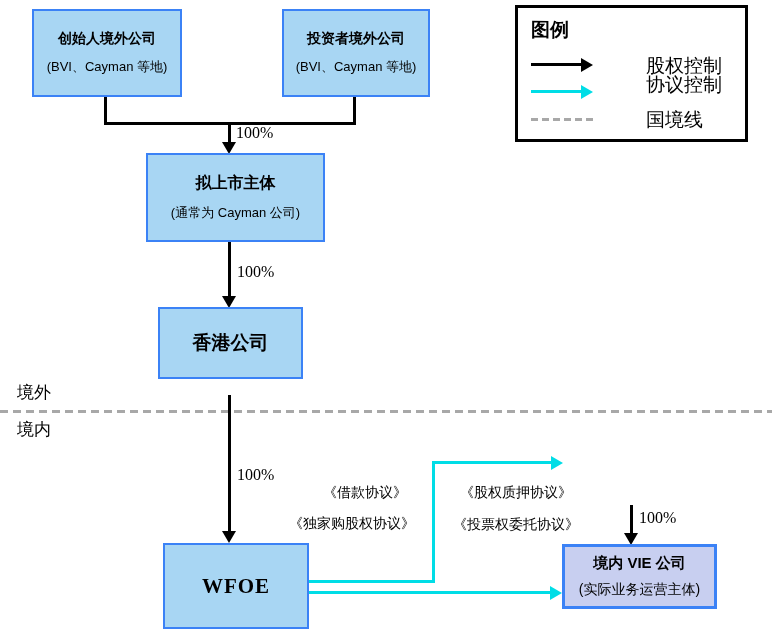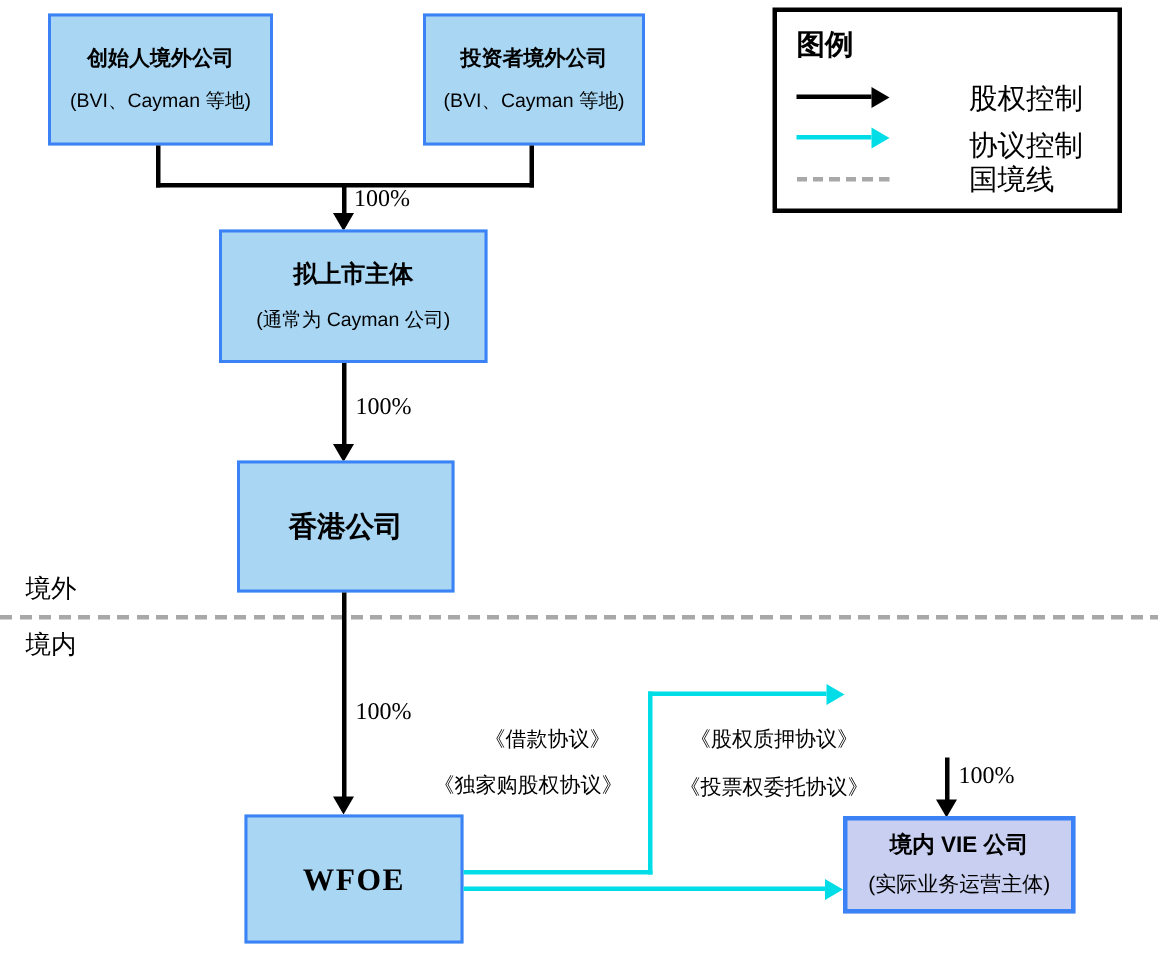--- a/index.html
+++ b/index.html
@@ -69,21 +69,21 @@
 
   <div class="box" style="left:146px;top:153px;width:179px;height:89px;">
     <div class="t16">拟上市主体</div>
     <div class="sub">(通常为 Cayman 公司)</div>
   </div>
 
   <div class="vline" style="left:228px;top:242px;height:55px;"></div>
   <div class="ah-down" style="left:222px;top:296px;"></div>
   <div class="pct" style="left:237px;top:263px;">100%</div>
 
-  <div class="box" style="left:158px;top:307px;width:145px;height:88px;">
+  <div class="box" style="left:158px;top:307px;width:145px;height:72px;">
     <div class="t19">香港公司</div>
   </div>
 
   <div class="dashline" style="left:0;top:410px;width:772px;"></div>
   <div class="side" style="left:17px;top:381px;">境外</div>
   <div class="side" style="left:17px;top:418px;">境内</div>
 
   <div class="vline" style="left:228px;top:395px;height:137px;"></div>
   <div class="ah-down" style="left:222px;top:531px;"></div>
   <div class="pct" style="left:237px;top:466px;">100%</div>
@@ -117,20 +117,20 @@
 
   <div id="legend">
     <div class="lg-title">图例</div>
 
     <div class="hline" style="left:13px;top:55px;width:50px;"></div>
     <div class="ah-right" style="left:63px;top:50px;"></div>
     <div class="lg-label" style="top:45px;">股权控制</div>
 
     <div class="chline" style="left:13px;top:82px;width:50px;"></div>
     <div class="ah-right cyan" style="left:63px;top:77px;"></div>
-    <div class="lg-label" style="top:76px;text-align:right;">协议控制</div>
+    <div class="lg-label" style="top:64px;text-align:right;">协议控制</div>
 
     <div class="dashline" style="left:13px;top:110px;width:62px;
          background:repeating-linear-gradient(to right,#a8a8a8 0 7px,transparent 7px 11px);"></div>
     <div class="lg-label" style="top:99px;">国境线</div>
   </div>
 
 </div>
 
 </body></html>

